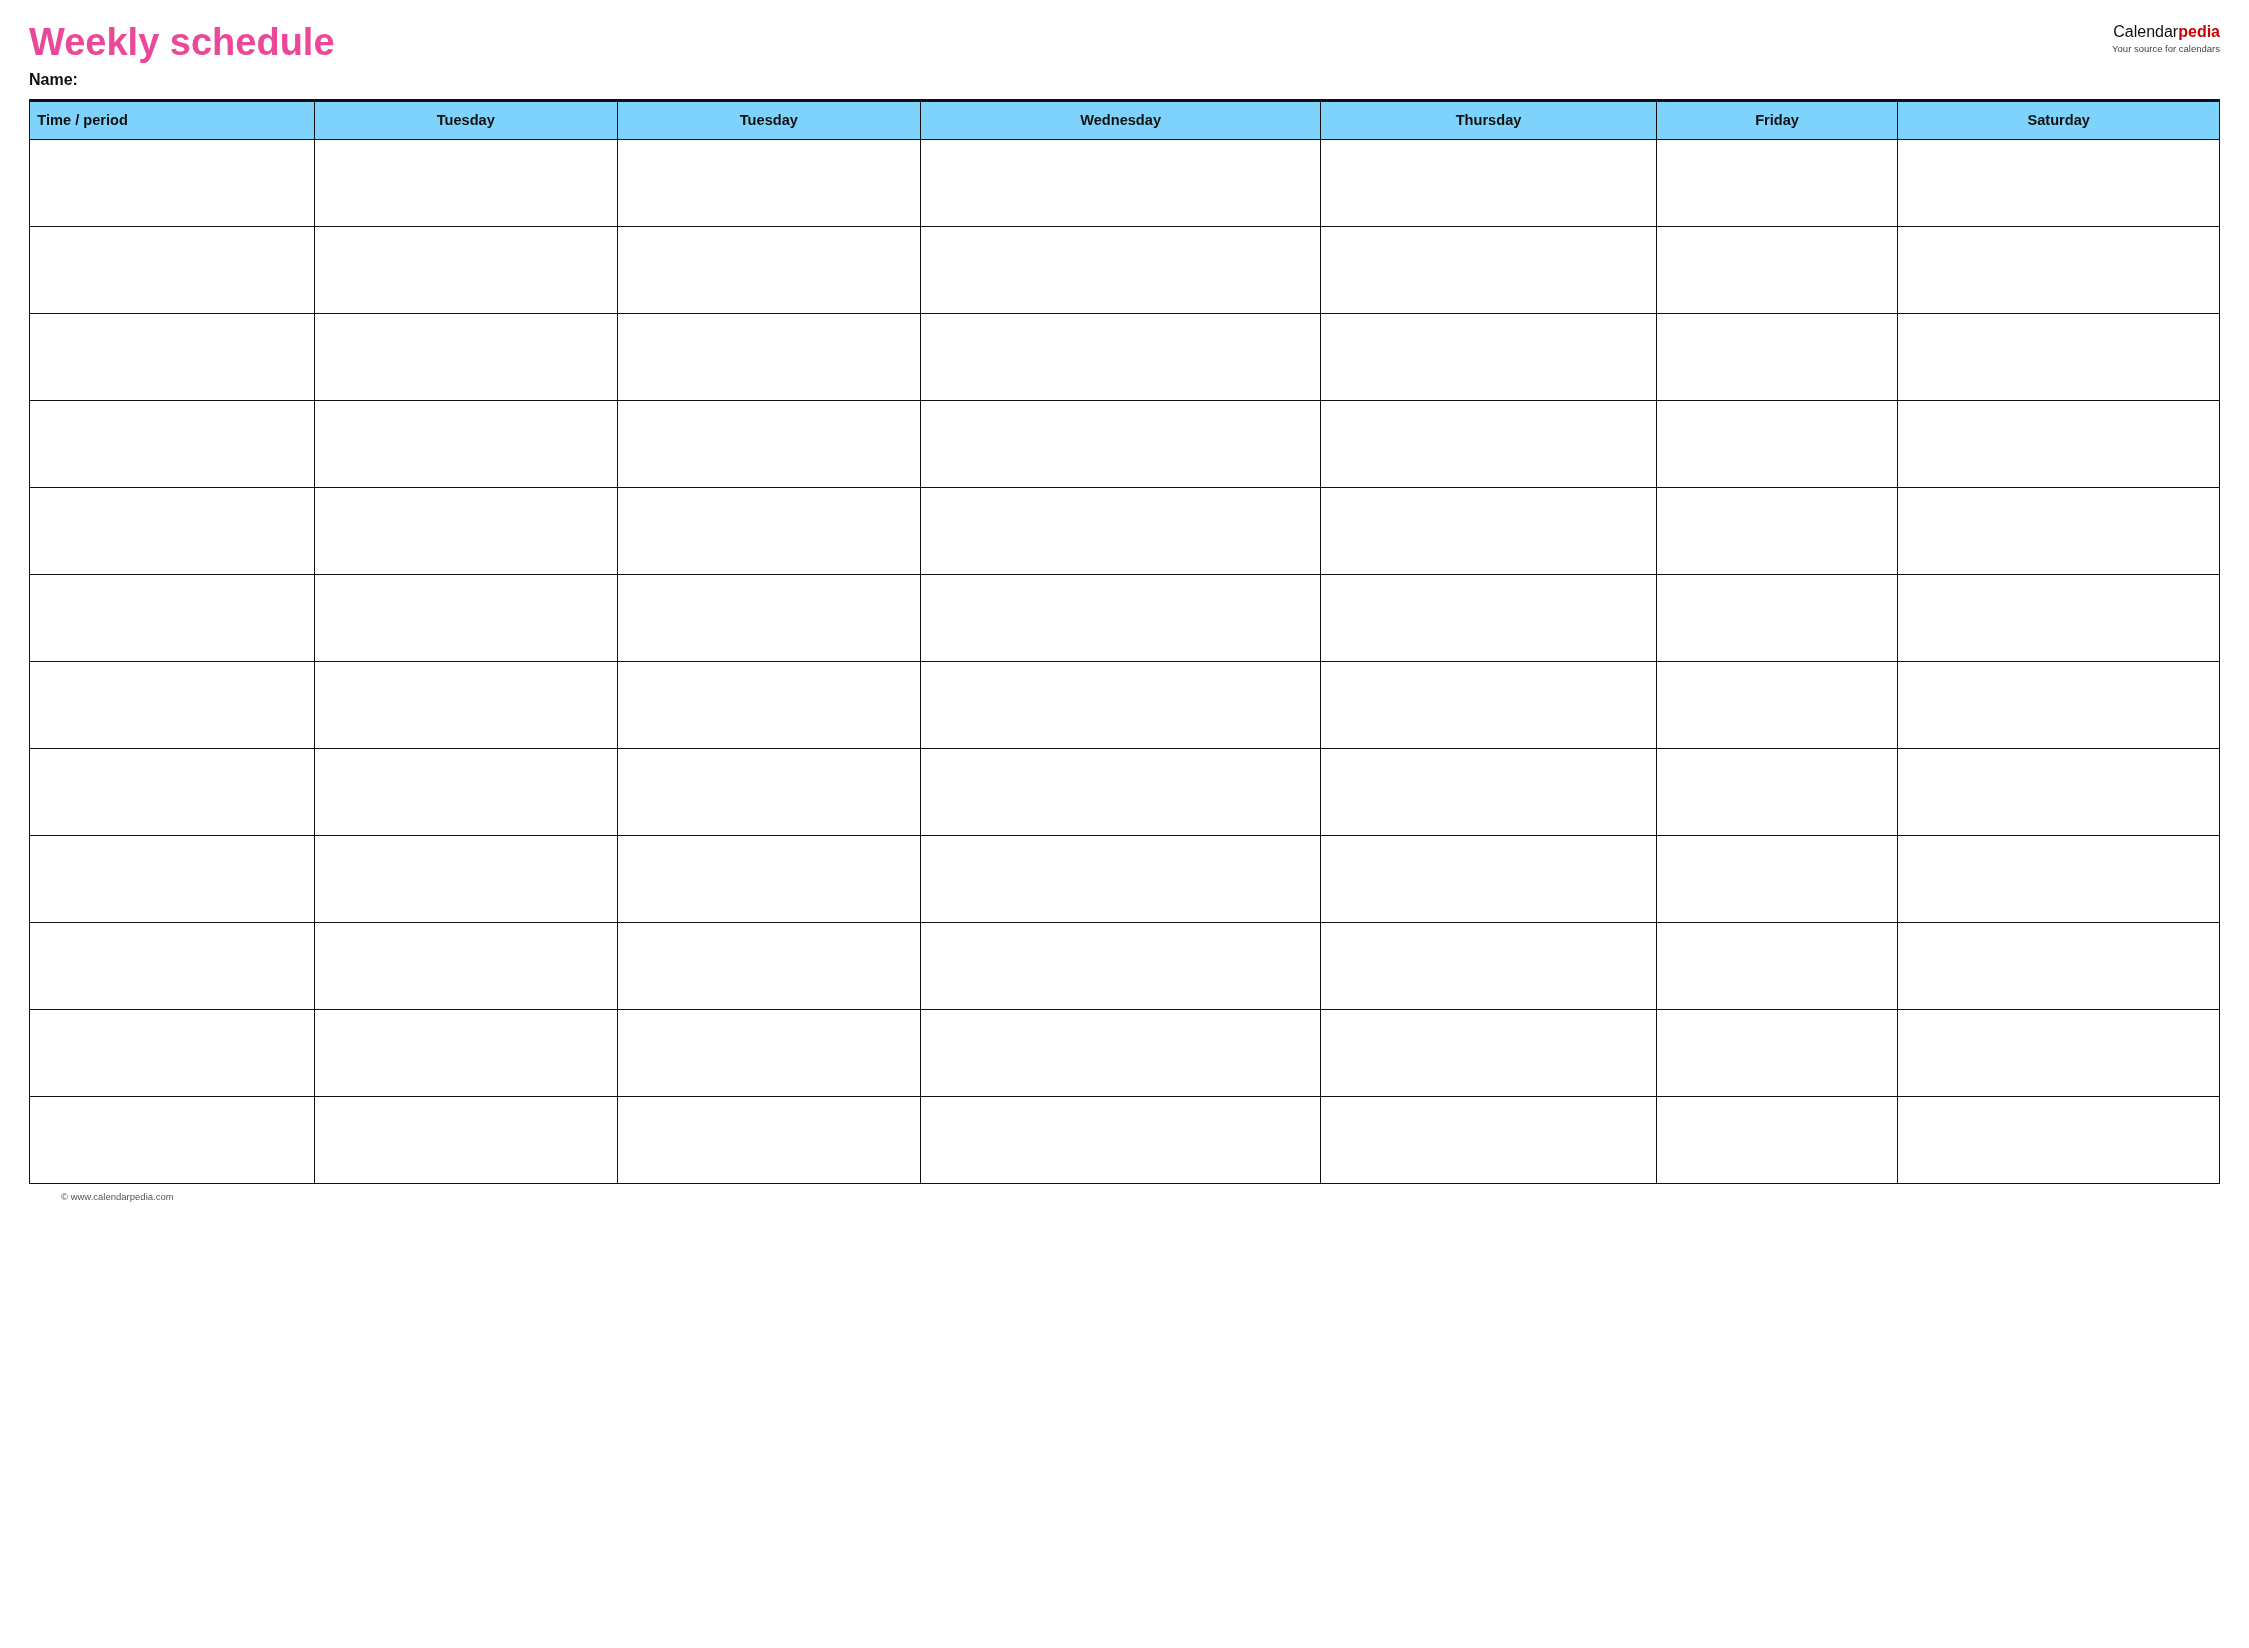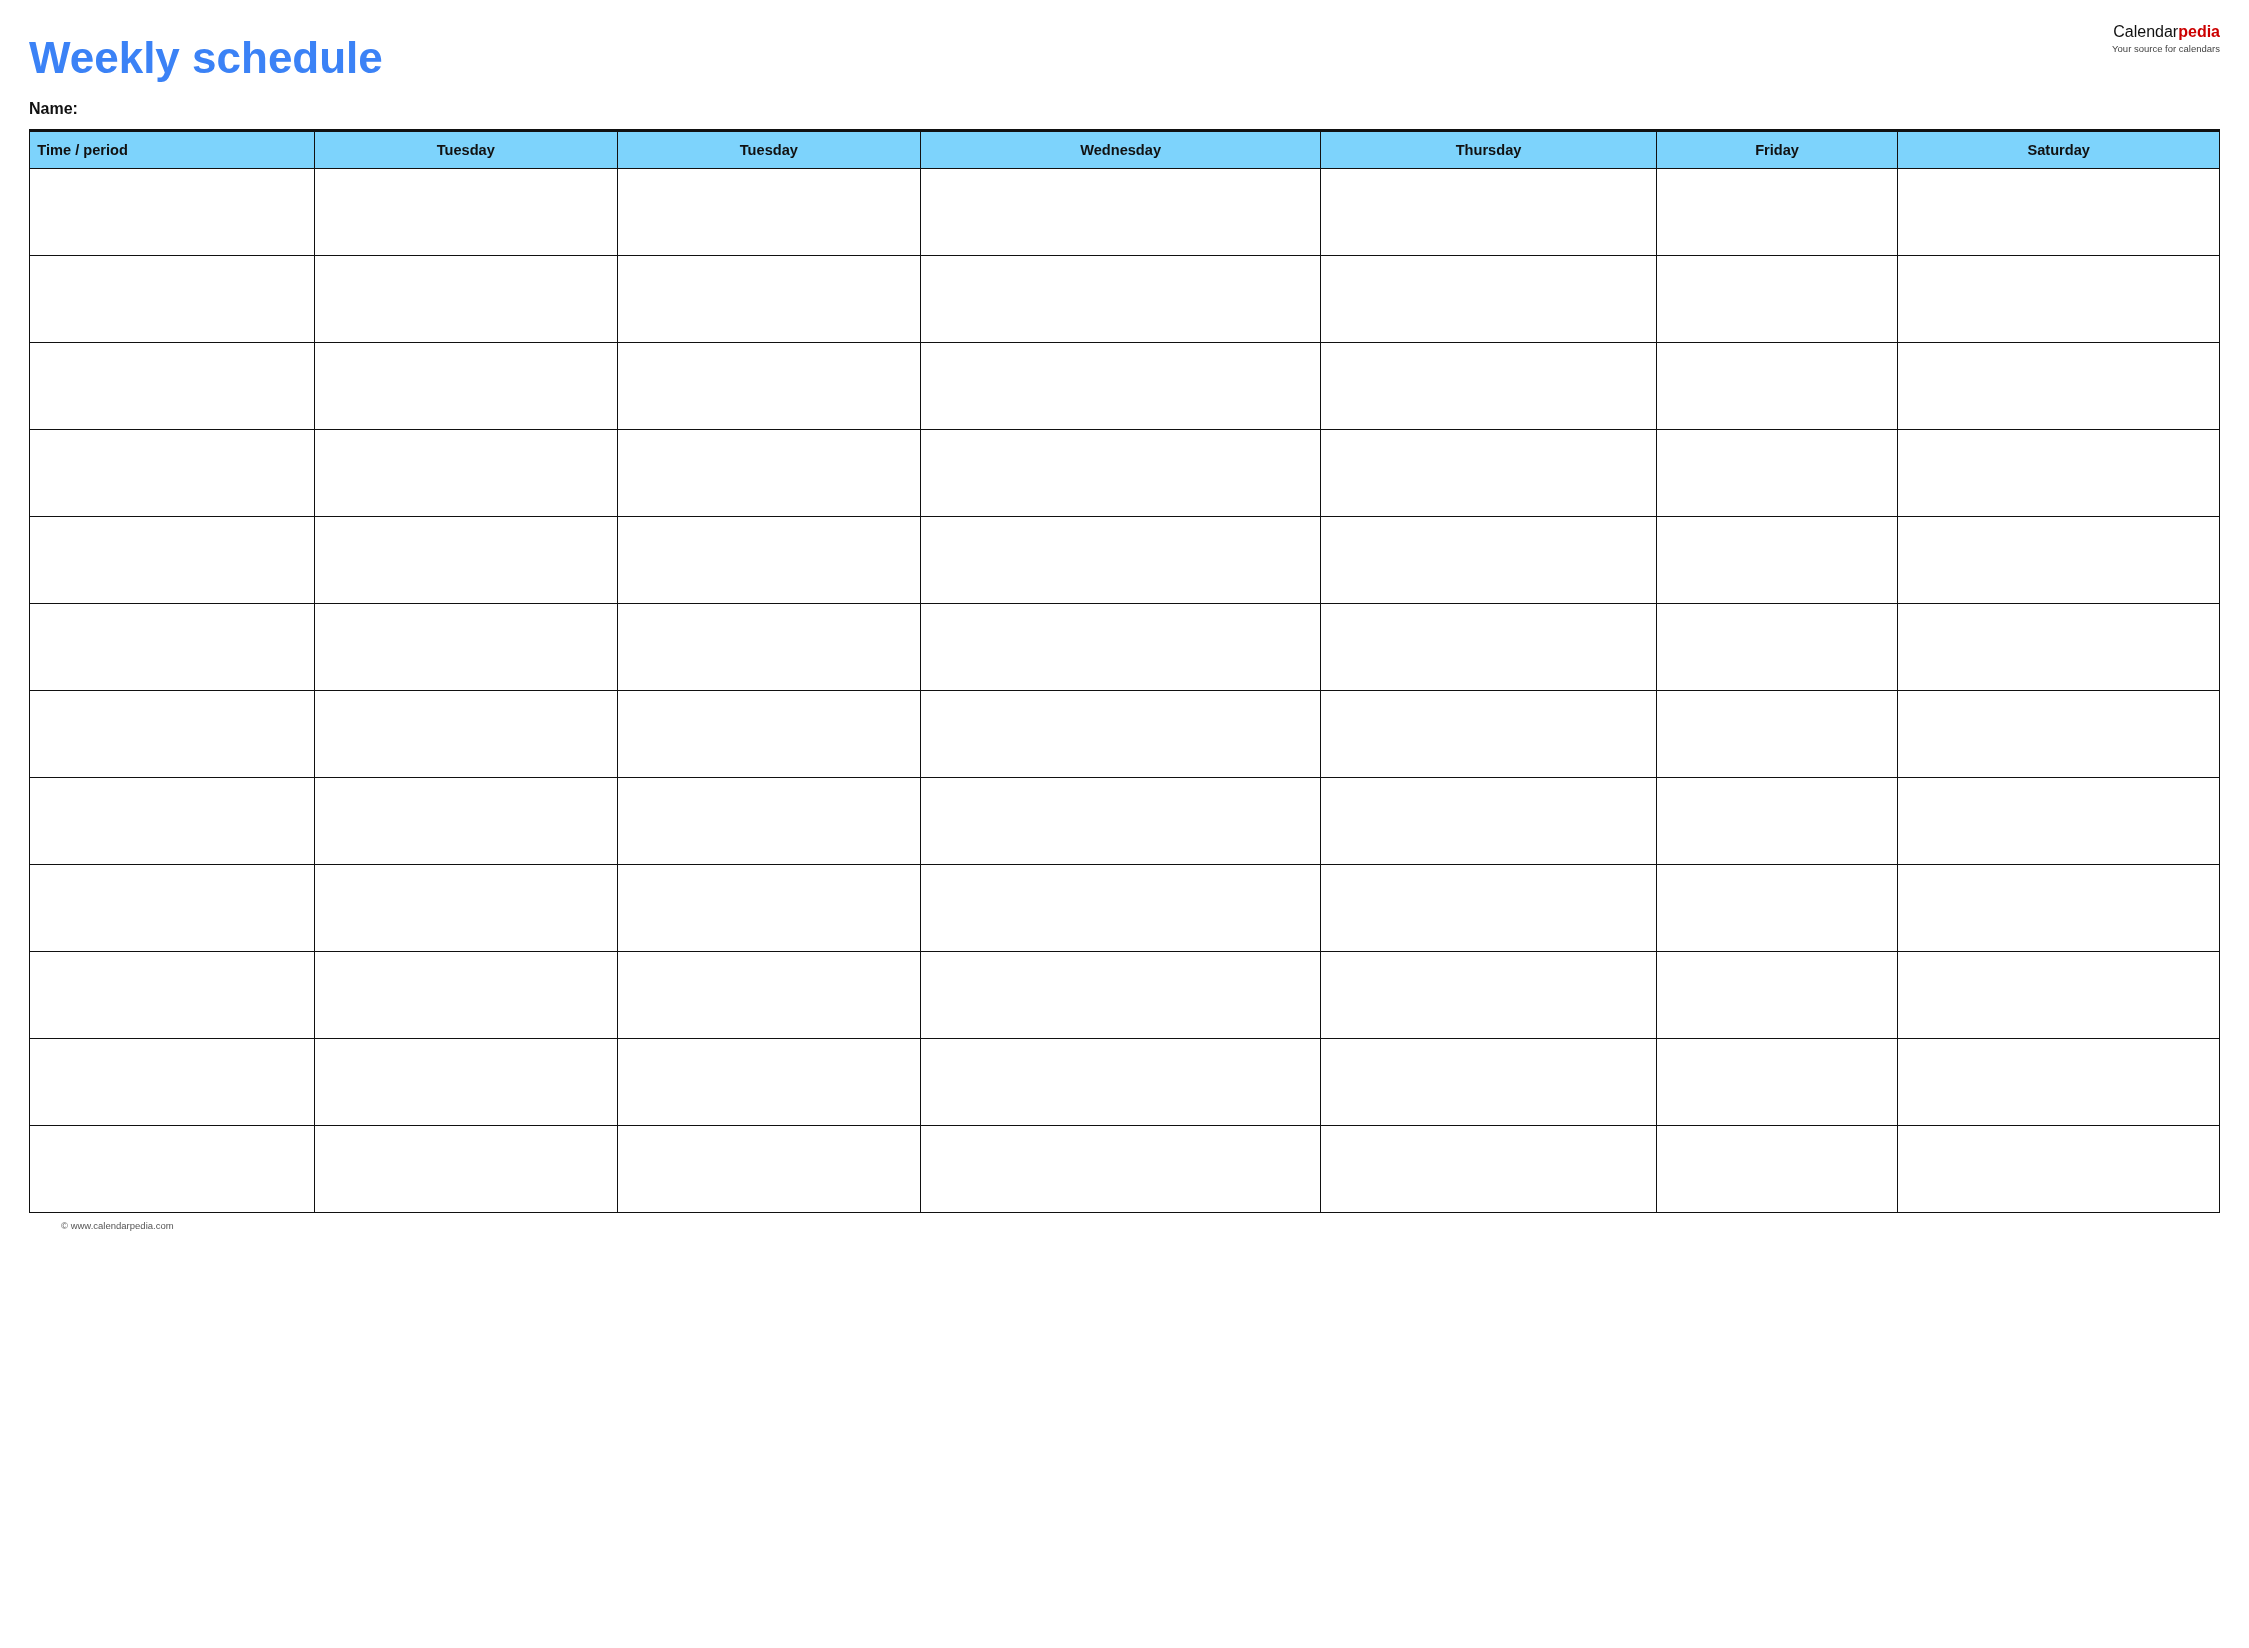--- a/index.html
+++ b/index.html
@@ -20,32 +20,31 @@
       align-items: flex-start;
       margin-bottom: 7.3px;
     }
 
     .title-section {
       display: flex;
       flex-direction: column;
     }
 
     .main-title {
-      font-size: 44px;
-      font-weight: bold;
-      color: #3b82f6;
+      font-size: 38px;
+      font-weight: bold;
+      color: #ec4899;
       line-height: 1.1;
-      margin-top: 12px;
     }
 
     .name-label {
       font-size: 16px;
       font-weight: bold;
       color: #111;
-      margin-top: 18px;
+      margin-top: 7px;
     }
 
     .logo-section {
       display: flex;
       flex-direction: column;
       align-items: flex-end;
       text-align: right;
     }
 
     .logo-text {

